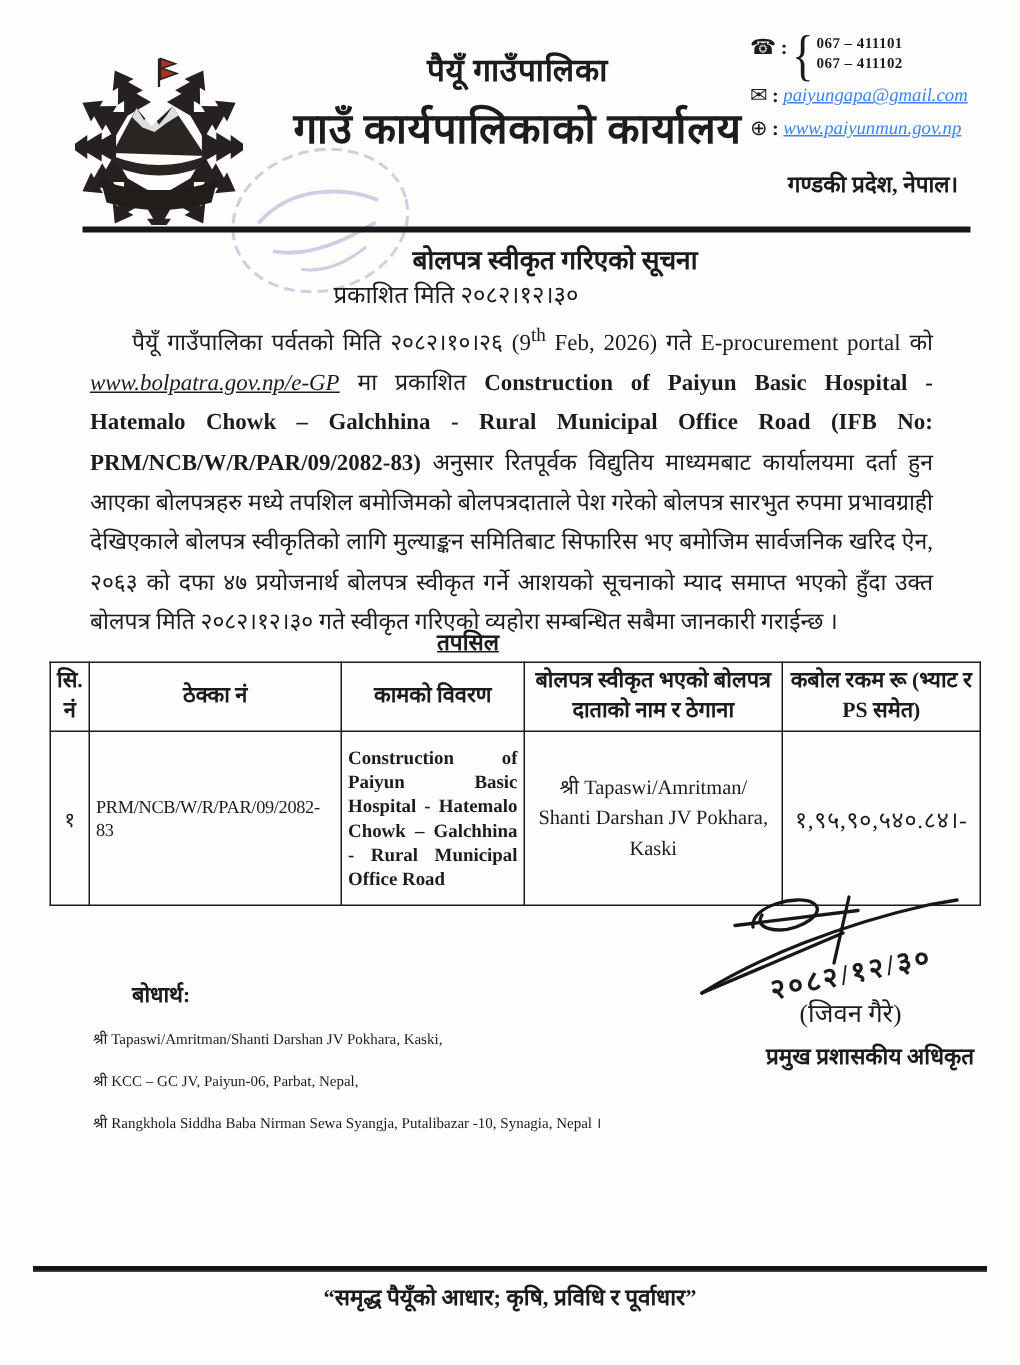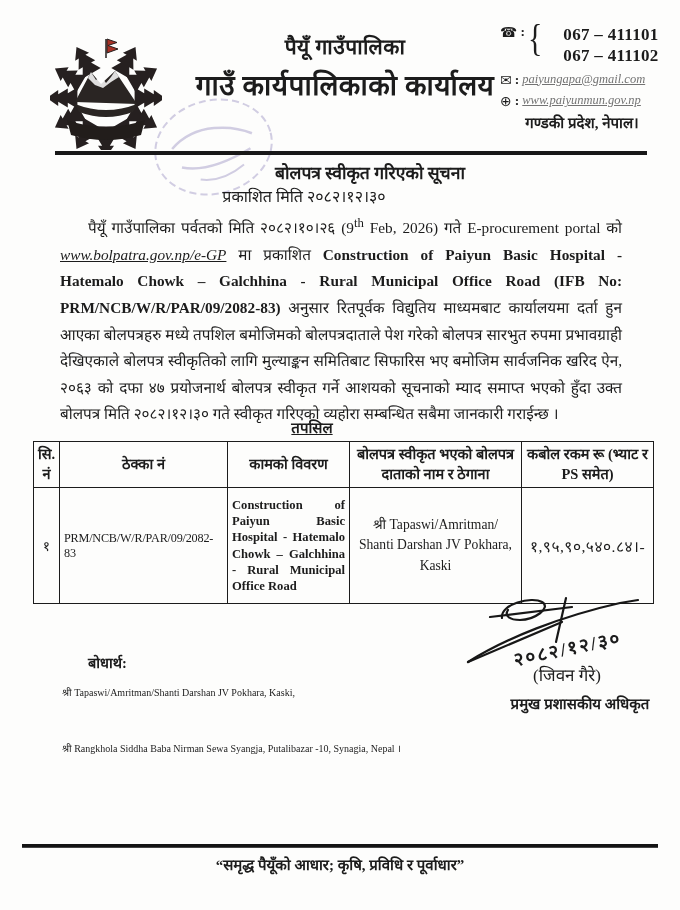--- a/index.html
+++ b/index.html
@@ -14,22 +14,22 @@
          opacity:.3;transform:rotate(-14deg);pointer-events:none;}
   .head-center{position:absolute;left:160px;top:32px;width:370px;text-align:center;}
   .muni{font-size:21px;font-weight:bold;letter-spacing:.5px;}
   .office{font-size:28px;font-weight:bold;margin-top:5px;letter-spacing:.5px;}
   .addr{font-size:16px;font-weight:bold;margin-top:9px;}
   .contact{position:absolute;left:500px;top:24px;width:176px;font-size:13.5px;}
   .crow{display:flex;align-items:flex-start;line-height:1.2;}
   .cicon{font-family:"DejaVu Sans",sans-serif;font-size:14px;margin-right:2px;}
   .csep{margin:0 3px 0 1px;font-weight:bold;}
   .brace{font-size:30px;font-weight:300;line-height:.9;transform:scaleY(1.25);margin-right:2px;}
-  .phones{font-weight:bold;font-size:17px;line-height:1.25;letter-spacing:.3px;margin-left:19px;}
-  .link{font-style:italic;text-decoration:underline;font-size:12.5px;color:#737373;}
+  .phones{font-weight:bold;font-size:10px;line-height:1.25;letter-spacing:.3px;}
+  .link{font-style:italic;text-decoration:underline;font-size:12.5px;color:#3b82f6;}
   .crow+.crow{margin-top:5px;}
   .province{position:absolute;left:488px;top:112px;width:188px;text-align:center;
             font-weight:bold;font-size:15px;}
   .rule{position:absolute;left:55px;top:151px;width:592px;height:4px;background:#181818;}
   
   .title{position:absolute;left:0;top:160px;width:680px;text-align:center;
          font-size:17.5px;font-weight:bold;padding-left:30px;}
   .pubdate{position:absolute;left:0;top:185px;width:608px;text-align:center;font-size:16px;}
   
   .bodytext{position:absolute;left:60px;top:212px;width:562px;
@@ -181,18 +181,19 @@
     <path class="ink" d="M6,72 C44,48 100,26 158,13 L176,10"></path>
     <path class="ink" d="M6,72 L100,32"></path>
     <path class="ink" d="M104,8 L94,52"></path>
   </svg>
   <div class="hand-date">२०८२/१२/३०</div>
   <div class="sig-name">(जिवन गैरे)</div>
   <div class="sig-desig">प्रमुख प्रशासकीय अधिकृत</div>
 
   <div class="cc-label">बोधार्थ:</div>
   <div class="cc-item cc-0">श्री Tapaswi/Amritman/Shanti Darshan JV Pokhara, Kaski,</div>
+  <div class="cc-item cc-1">श्री KCC – GC JV, Paiyun-06, Parbat, Nepal,</div>
   <div class="cc-item cc-2">श्री Rangkhola Siddha Baba Nirman Sewa Syangja, Putalibazar -10, Synagia, Nepal  ।</div>
 
   <div class="footer-rule"></div>
   <div class="motto">“समृद्ध पैयूँको आधार; कृषि, प्रविधि र पूर्वाधार”</div>
 
 </div>
 
 </body></html>

